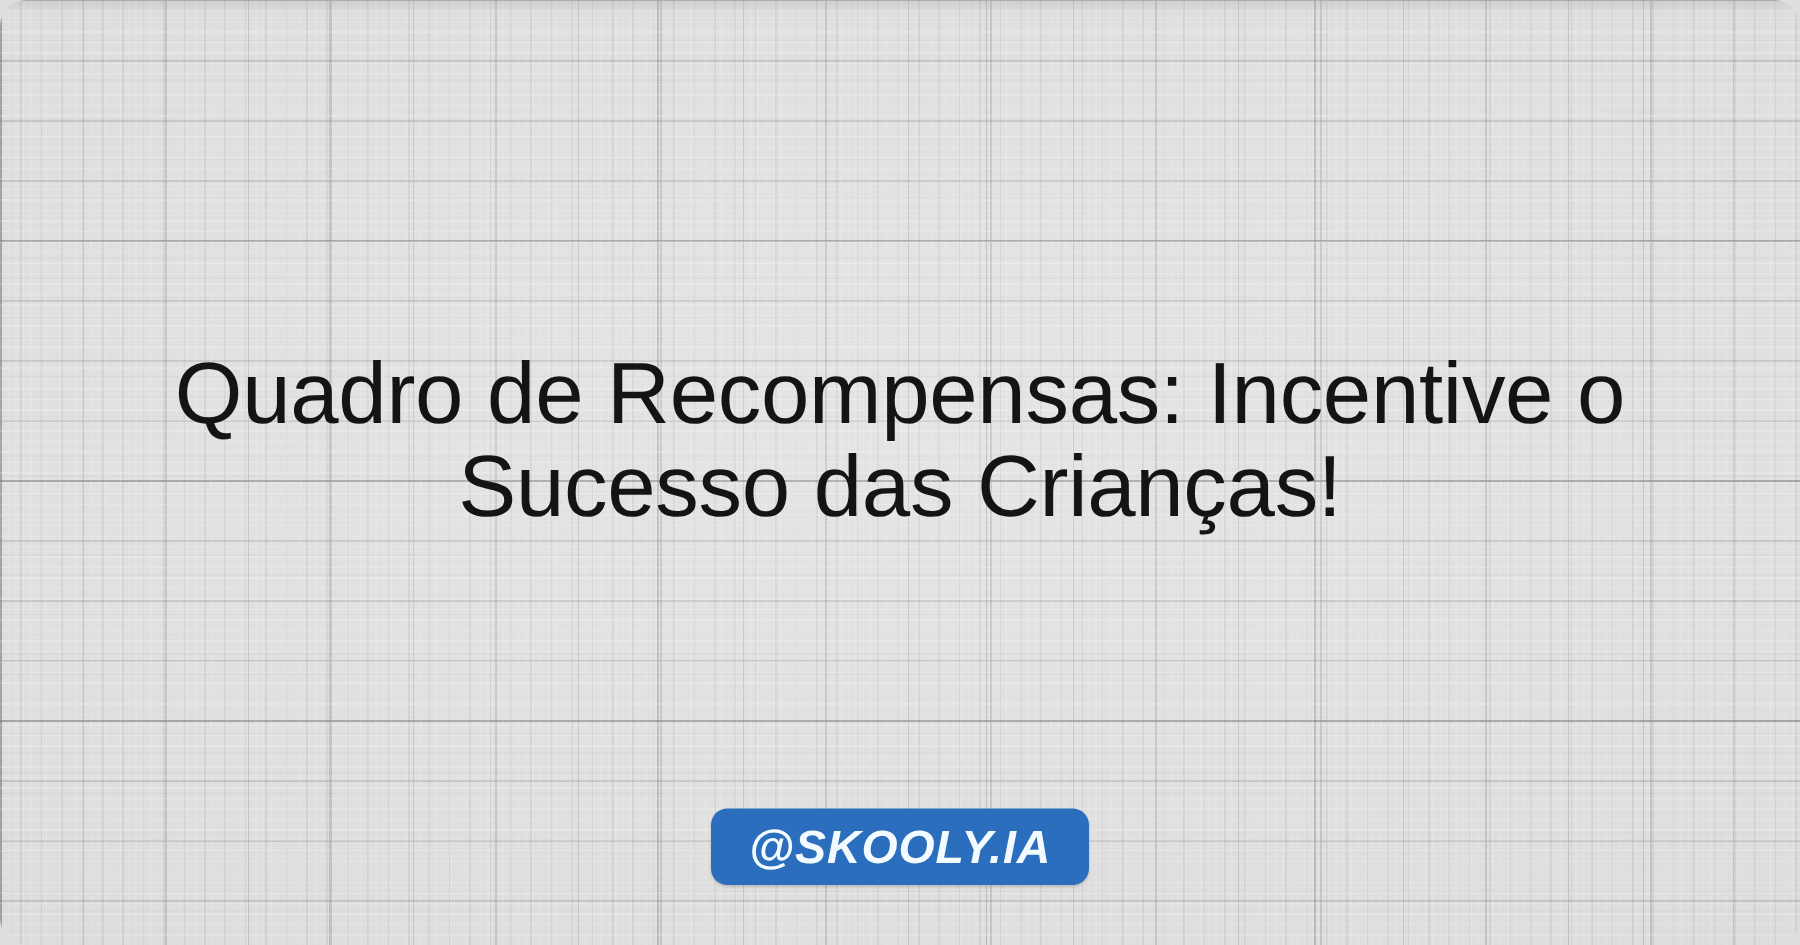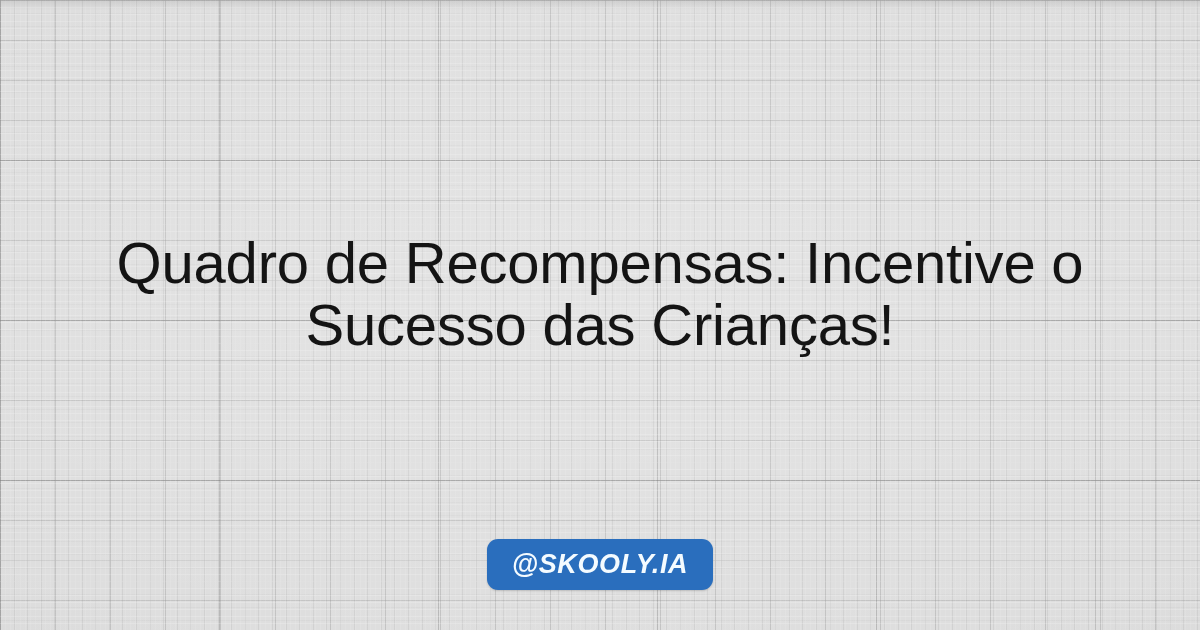--- a/index.html
+++ b/index.html
@@ -20,20 +20,21 @@
     position: relative;
     width: 1200px;
     height: 630px;
     box-sizing: border-box;
     background-color: #dedede;
     display: flex;
     flex-direction: column;
     align-items: center;
     justify-content: center;
     overflow: hidden;
+    border-radius: 18px;
   }
 
   
   .bg-texture {
     position: absolute;
     inset: 0;
     pointer-events: none;
   }
 
   .bg-grid-fine {
@@ -155,21 +156,21 @@
     justify-content: center;
     height: 51px;
     padding: 0 25px;
     border-radius: 11px;
     background: #2a6ebd;
     box-shadow: 0 1px 2px rgba(0,0,0,0.16);
   }
 
   .handle-text {
     font-family: "Liberation Sans", sans-serif;
-    font-size: 27px;
+    font-size: 31px;
     font-weight: 700;
     font-style: italic;
     letter-spacing: 0.6px;
     color: #f4fbff;
     line-height: 1;
     white-space: nowrap;
   }
 </style>
 </head>
 <body>

